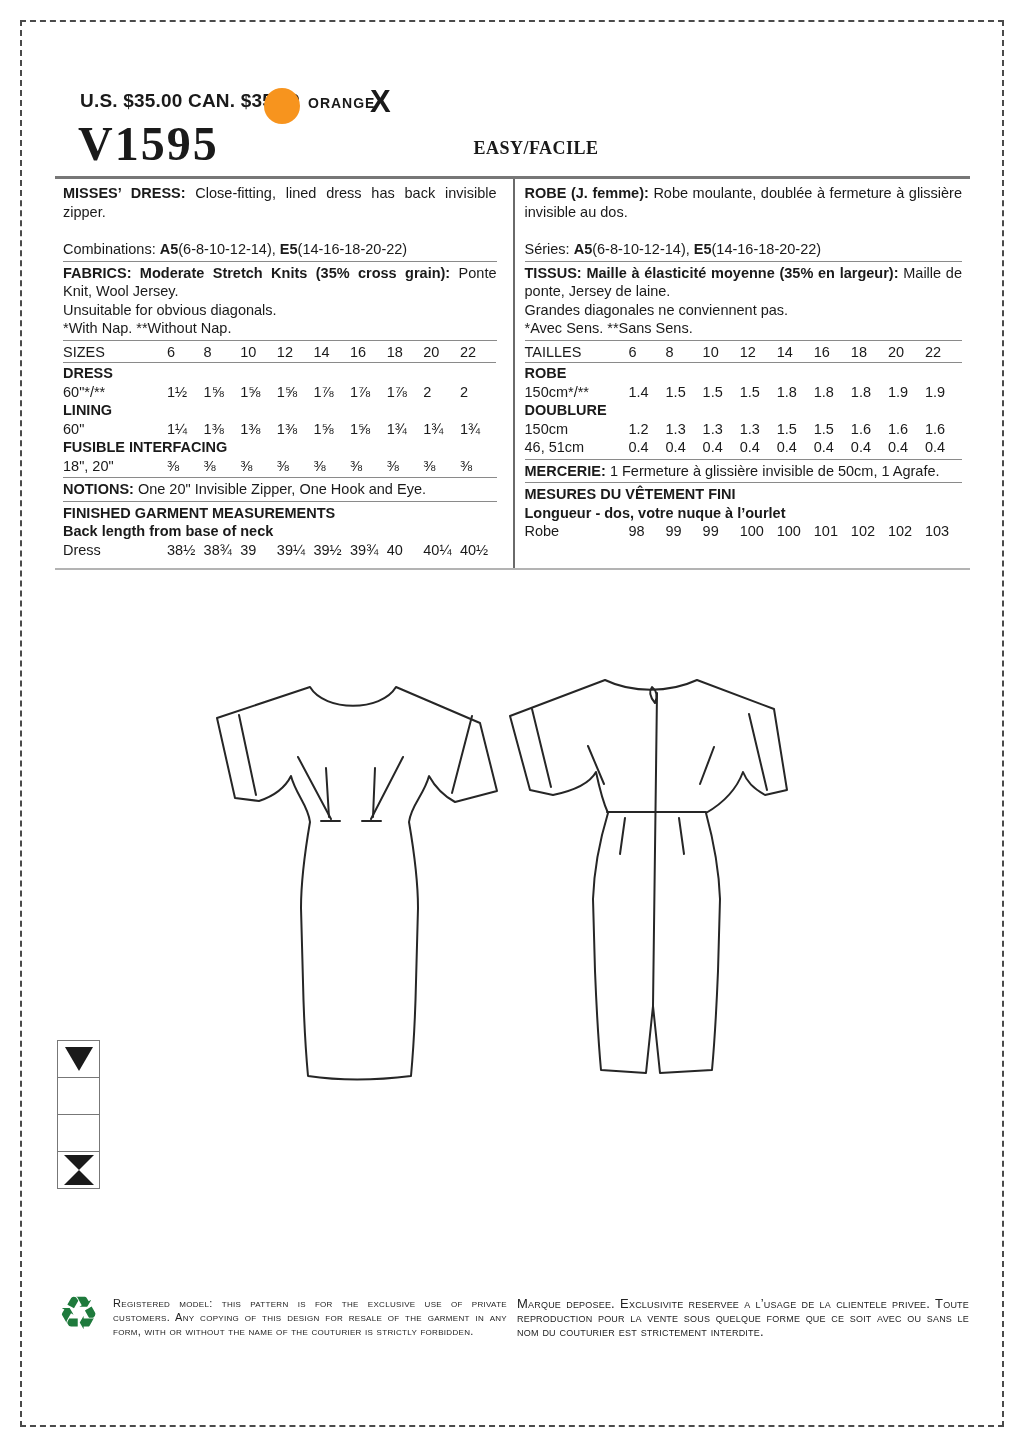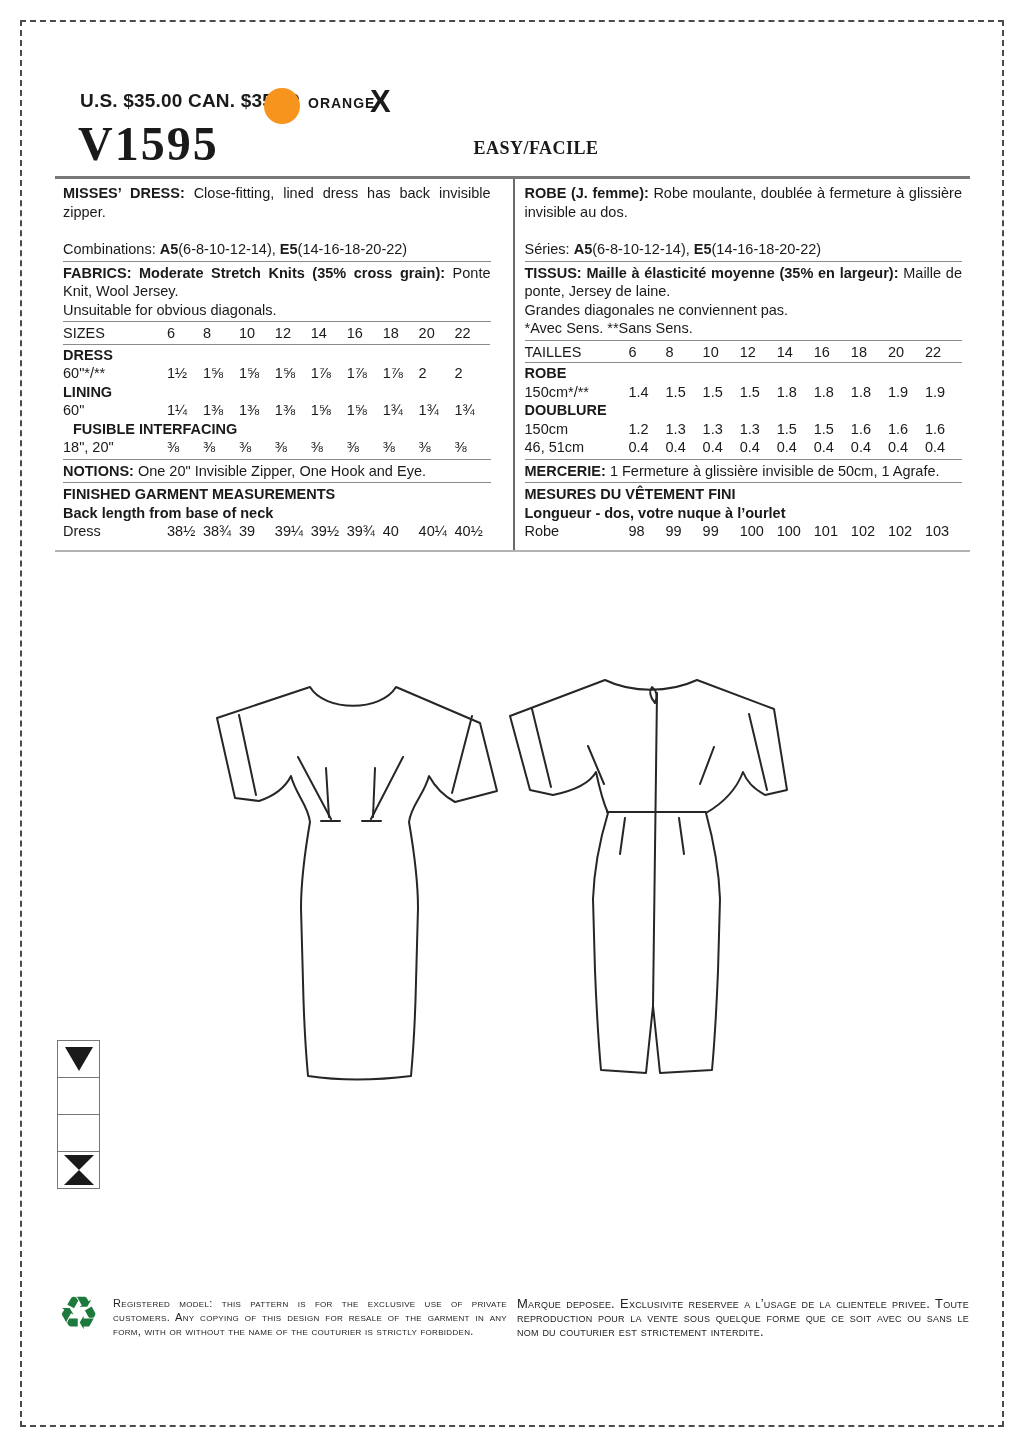--- a/index.html
+++ b/index.html
@@ -13,21 +13,21 @@
   .colorname{position:absolute;left:308px;top:95px;font-size:14px;font-weight:bold;letter-spacing:1px;}
   .colorcode{position:absolute;left:370px;top:84px;font-size:31px;font-weight:bold;}
   .patnum{position:absolute;left:78px;top:116px;font-family:"Liberation Serif",serif;
           font-weight:bold;font-size:48px;letter-spacing:2px;}
   .difficulty{position:absolute;left:508px;top:138px;transform:translateX(-50%);
           font-family:"Liberation Serif",serif;font-weight:bold;font-size:18px;letter-spacing:.5px;margin-left:28px;}
   
   .info{position:absolute;left:55px;top:176px;width:915px;display:flex;
         border-top:3px solid #777;border-bottom:2px solid #b3b3b3;font-size:14.5px;line-height:18.5px;}
   .vdiv{position:absolute;left:50%;top:0;bottom:0;width:2px;background:#6a6a6a;}
-  .col{width:50%;box-sizing:border-box;padding:5px 22px 9px 8px;}
+  .col{width:50%;box-sizing:border-box;padding:5px 16px 9px 8px;}
   .col.right{padding:5px 8px 9px 12px;}
   .col p{margin:0;}
   .desc{text-align:justify;margin-bottom:19px !important;}
   .just{text-align:justify;}
   .rule{border-top:1.5px solid #8a8a8a;margin:2px 0;}
   .mtable{display:grid;grid-template-columns:104px repeat(9,1fr);}
   .tval{text-align:left;}
   .tsection{font-weight:bold;grid-column:1/-1;}
   .trule{grid-column:1/-1;border-top:1.5px solid #8a8a8a;margin:1px 0;}
   .bold{font-weight:bold;}
@@ -64,20 +64,21 @@
 
   <div class="info">
     <div class="vdiv"></div>
 
     <div class="col">
       <p class="desc"><b>MISSES’ DRESS:</b><span> Close-fitting, lined dress has back invisible zipper.</span></p>
       <p><span>Combinations: </span><b>A5</b><span>(6-8-10-12-14), </span><b>E5</b><span>(14-16-18-20-22)</span></p>
       <div class="rule"></div>
       <p class="just"><b>FABRICS: Moderate Stretch Knits (35% cross grain):</b><span> Ponte Knit, Wool Jersey.</span></p>
       <p>Unsuitable for obvious diagonals.</p>
+      <p>*With Nap. **Without Nap.</p>
       <div class="rule"></div>
       <div class="mtable">
           <div class="tlabel">SIZES</div>
           <div class="tval">6</div>
           <div class="tval">8</div>
           <div class="tval">10</div>
           <div class="tval">12</div>
           <div class="tval">14</div>
           <div class="tval">16</div>
           <div class="tval">18</div>
@@ -99,21 +100,21 @@
           <div class="tlabel">60"</div>
           <div class="tval">1¼</div>
           <div class="tval">1⅜</div>
           <div class="tval">1⅜</div>
           <div class="tval">1⅜</div>
           <div class="tval">1⅝</div>
           <div class="tval">1⅝</div>
           <div class="tval">1¾</div>
           <div class="tval">1¾</div>
           <div class="tval">1¾</div>
-          <div class="tsection" style="grid-column: 1 / -1; margin-left: 10px;">FUSIBLE INTERFACING</div>
+          <div class="tsection" style="grid-column: 1 / -1;">FUSIBLE INTERFACING</div>
           <div class="tlabel">18", 20"</div>
           <div class="tval">⅜</div>
           <div class="tval">⅜</div>
           <div class="tval">⅜</div>
           <div class="tval">⅜</div>
           <div class="tval">⅜</div>
           <div class="tval">⅜</div>
           <div class="tval">⅜</div>
           <div class="tval">⅜</div>
           <div class="tval">⅜</div>

